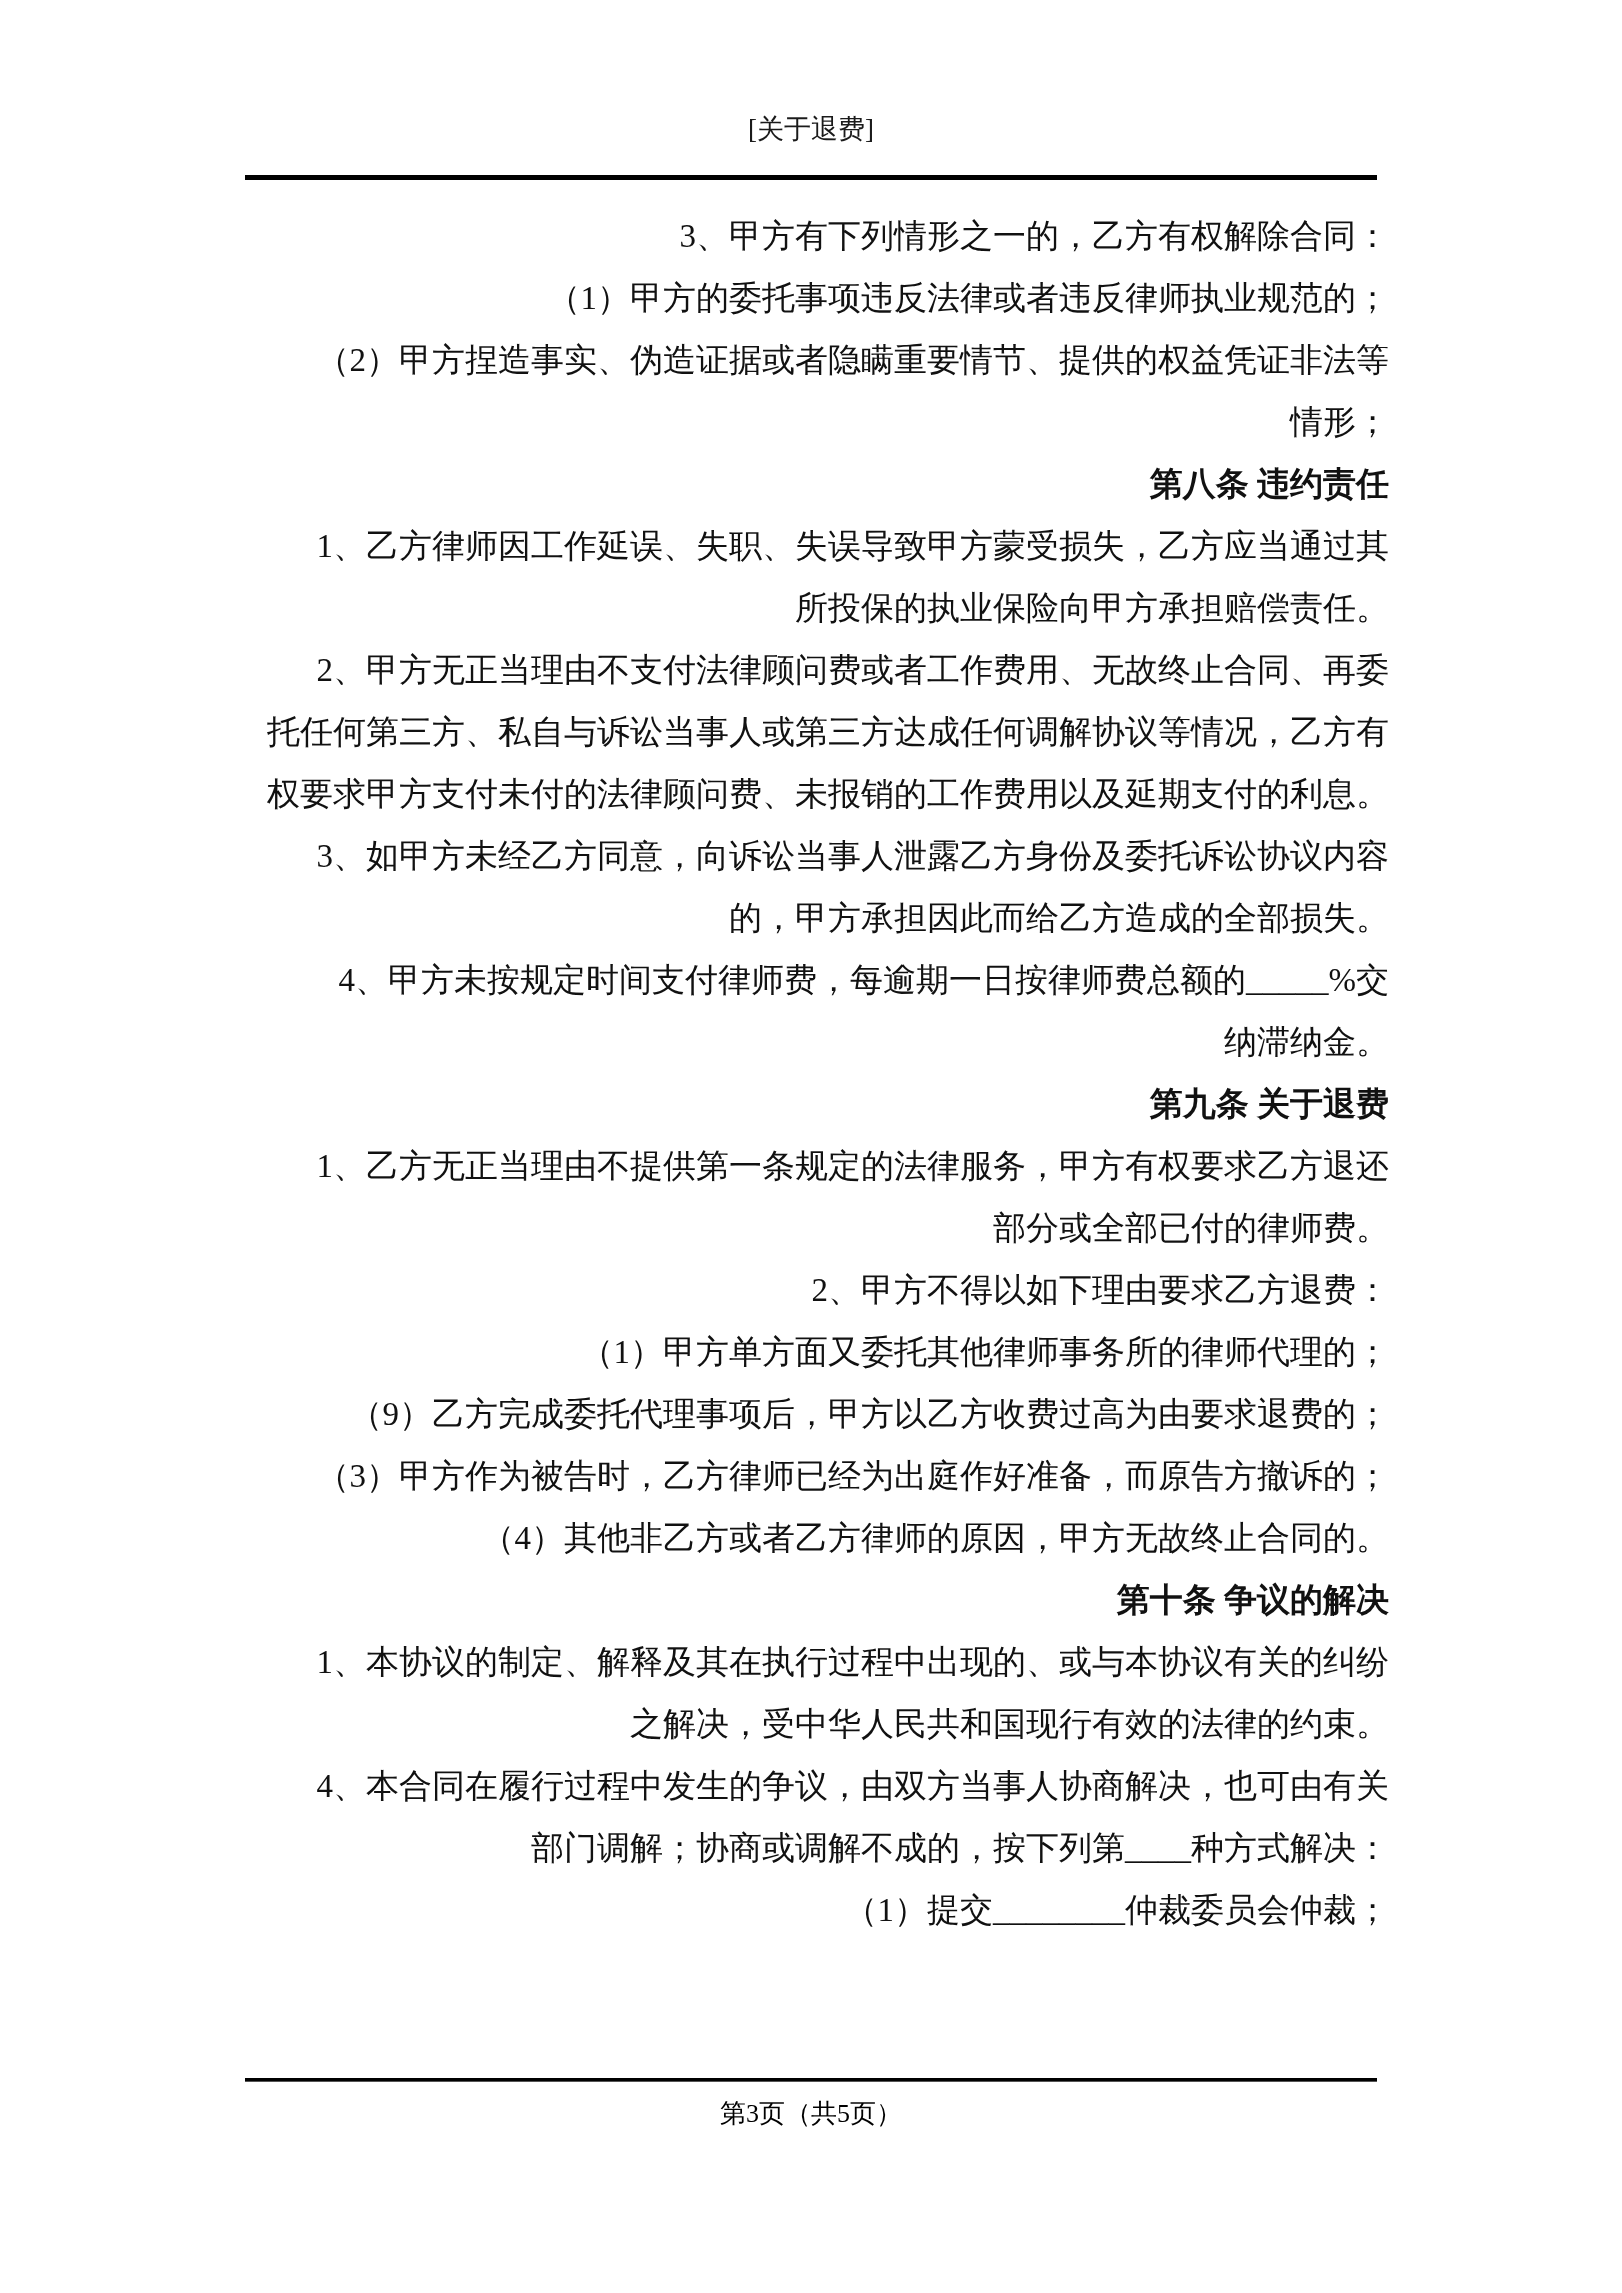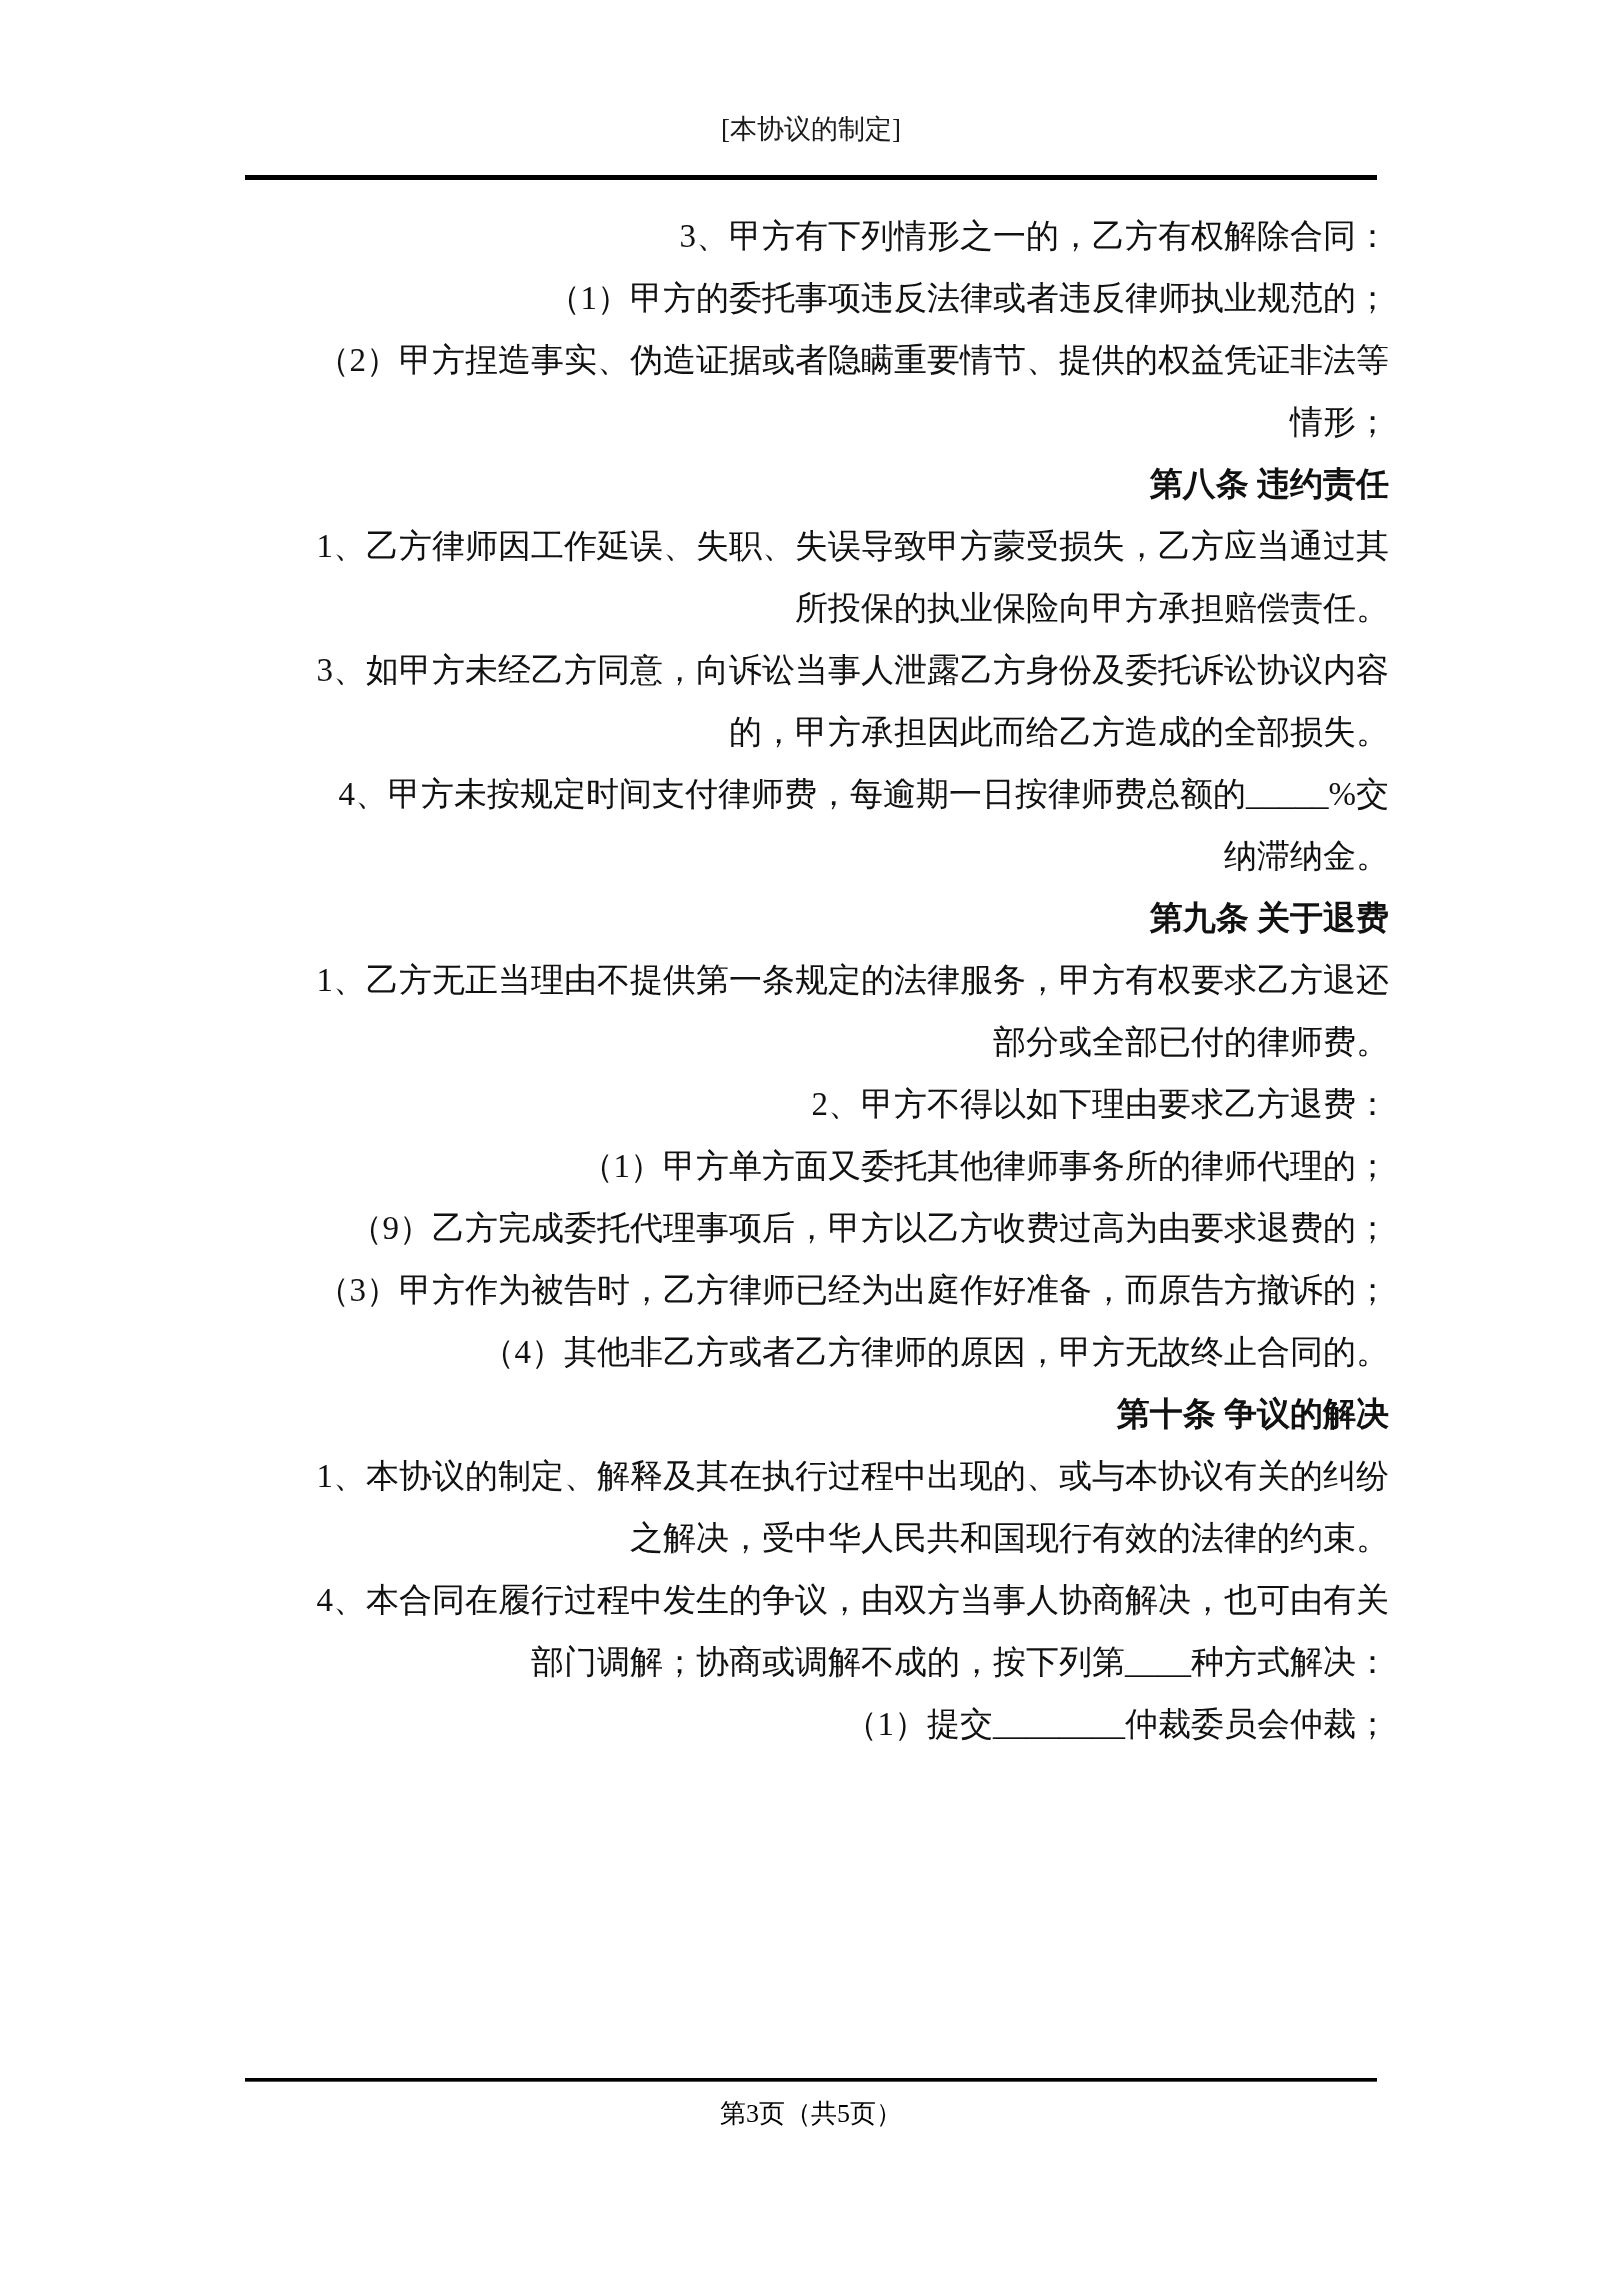--- a/index.html
+++ b/index.html
@@ -71,30 +71,31 @@
     font-size: 26px;
     line-height: 36px;
     color: #000000;
   }
 </style>
 </head>
 <body>
 
 <div class="page">
 
-  <div class="doc-header">[本协议的制定]</div>
+  <div class="doc-header">[关于退费]</div>
 
   <div class="header-rule"></div>
 
   <div class="doc-body" id="doc-body">
       <p class="body">3、甲方有下列情形之一的，乙方有权解除合同：</p>
       <p class="body">（1）甲方的委托事项违反法律或者违反律师执业规范的；</p>
       <p class="body">（2）甲方捏造事实、伪造证据或者隐瞒重要情节、提供的权益凭证非法等情形；</p>
       <p class="heading">第八条 违约责任</p>
       <p class="body">1、乙方律师因工作延误、失职、失误导致甲方蒙受损失，乙方应当通过其所投保的执业保险向甲方承担赔偿责任。</p>
+      <p class="body">2、甲方无正当理由不支付法律顾问费或者工作费用、无故终止合同、再委托任何第三方、私自与诉讼当事人或第三方达成任何调解协议等情况，乙方有权要求甲方支付未付的法律顾问费、未报销的工作费用以及延期支付的利息。</p>
       <p class="body">3、如甲方未经乙方同意，向诉讼当事人泄露乙方身份及委托诉讼协议内容的，甲方承担因此而给乙方造成的全部损失。</p>
       <p class="body">4、甲方未按规定时间支付律师费，每逾期一日按律师费总额的_____%交纳滞纳金。</p>
       <p class="heading">第九条 关于退费</p>
       <p class="body">1、乙方无正当理由不提供第一条规定的法律服务，甲方有权要求乙方退还部分或全部已付的律师费。</p>
       <p class="body">2、甲方不得以如下理由要求乙方退费：</p>
       <p class="body">（1）甲方单方面又委托其他律师事务所的律师代理的；</p>
       <p class="body">（9）乙方完成委托代理事项后，甲方以乙方收费过高为由要求退费的；</p>
       <p class="body">（3）甲方作为被告时，乙方律师已经为出庭作好准备，而原告方撤诉的；</p>
       <p class="body">（4）其他非乙方或者乙方律师的原因，甲方无故终止合同的。</p>
       <p class="heading">第十条 争议的解决</p>

